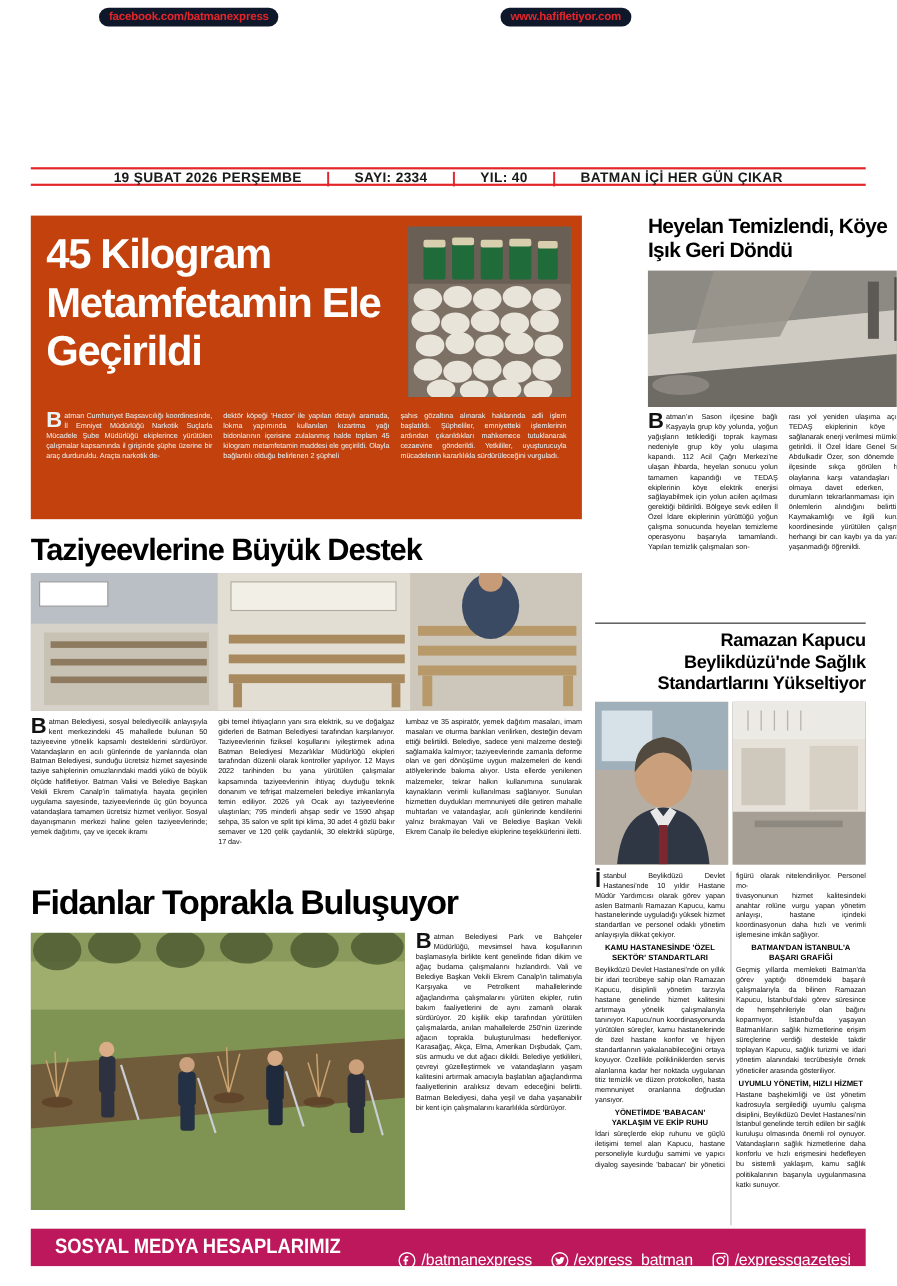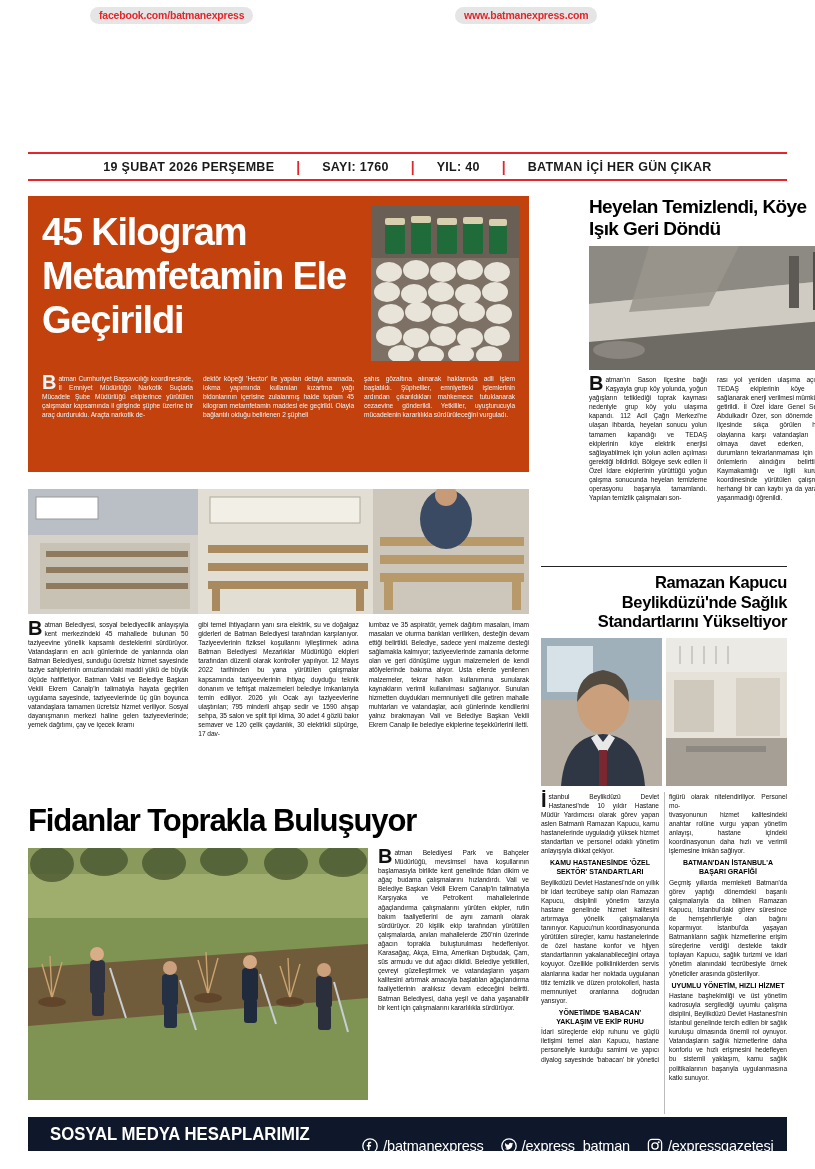--- a/index.html
+++ b/index.html
@@ -36,38 +36,38 @@
     font-size: 84px;
     letter-spacing: -3px;
     line-height: 101px;
     text-align: center;
     white-space: nowrap;
     transform: scaleX(1.02);
   }
 
   .url-pill {
     position: absolute;
-    background: #e5e5e5;
+    background: #0f172a;
     color: #e3262b;
     font-size: 10.5px;
     font-weight: bold;
     border-radius: 9px;
     padding: 2px 9px 2.5px 9px;
     white-space: nowrap;
     letter-spacing: -0.2px;
     z-index: 4;
   }
   .url-fb  { left: 90px;  top: 7px; }
   .url-web { left: 455px; top: 7px; }
 
   
   .infobar {
     position: absolute;
     left: 28px; top: 152px;
-    width: 759px; height: 29px;
+    width: 759px; height: 17px;
     background: #ffffff;
     border-top: 2.5px solid #e3262b;
     border-bottom: 2.5px solid #e3262b;
     display: flex;
     align-items: center;
     justify-content: center;
     gap: 0;
   }
   .infobar .seg {
     color: #1a1a1a;
@@ -242,21 +242,21 @@
     column-count: 2;
     column-gap: 10px;
     column-rule: 0.8px solid #bbb;
   }
 
   
   .footer {
     position: absolute;
     left: 28px; top: 1117px;
     width: 759px; height: 34px;
-    background: #0f172a;
+    background: #be185d;
     display: flex;
     align-items: center;
     padding-left: 22px;
     gap: 17px;
   }
   .footer-label {
     color: #ffffff;
     font-size: 19px;
     font-weight: bold;
     letter-spacing: 0px;
@@ -280,26 +280,26 @@
     justify-content: center;
   }
   .social .handle { letter-spacing: -0.2px; }
 </style>
 </head>
 <body>
 
 <div class="page">
 
   <div class="url-pill url-fb">facebook.com/batmanexpress</div>
-  <div class="url-pill url-web">www.batmanexpress.com</div>
+  <div class="url-pill url-web">www.hafifletiyor.com</div>
 
   <div class="infobar">
     <span class="seg">19  ŞUBAT  2026  PERŞEMBE</span>
     <span class="sep">|</span>
-    <span class="seg">SAYI: 1760</span>
+    <span class="seg">SAYI: 2334</span>
     <span class="sep">|</span>
     <span class="seg">YIL: 40</span>
     <span class="sep">|</span>
     <span class="seg">BATMAN İÇİ HER GÜN ÇIKAR</span>
   </div>
 
   <div class="lead-box">
     <div class="lead-title">45 Kilogram Metamfetamin Ele Geçirildi</div>
     <div class="lead-photo">
       <svg viewBox="0 0 148 155" width="148" height="155" preserveAspectRatio="none">
@@ -368,20 +368,21 @@
         <ellipse cx="30" cy="104" rx="26" ry="9" fill="#8a857e"></ellipse>
       </svg>
     </div>
     <div class="r1-body cols2">
       <p class="body-txt dropcap">Batman'ın Sason ilçesine bağlı Kaşyayla grup köy yolunda, yoğun yağışların tetiklediği toprak kayması nedeniyle grup köy yolu ulaşıma kapandı. 112 Acil Çağrı Merkezi'ne ulaşan ihbarda, heyelan sonucu yolun tamamen kapandığı ve TEDAŞ ekiplerinin köye elektrik enerjisi sağlayabilmek için yolun acilen açılması gerektiği bildirildi. Bölgeye sevk edilen İl Özel İdare ekiplerinin yürüttüğü yoğun çalışma sonucunda heyelan temizleme operasyonu başarıyla tamamlandı. Yapılan temizlik çalışmaları son-</p>
       <p class="body-txt">rası yol yeniden ulaşıma açıldı ve TEDAŞ ekiplerinin köye erişimi sağlanarak enerji verilmesi mümkün hale getirildi. İl Özel İdare Genel Sekreteri Abdulkadir Özer, son dönemde Sason ilçesinde sıkça görülen heyelan olaylarına karşı vatandaşları dikkatli olmaya davet ederken, benzer durumların tekrarlanmaması için gerekli önlemlerin alındığını belirtti.Sason Kaymakamlığı ve ilgili kurumların koordinesinde yürütülen çalışmalarda herhangi bir can kaybı ya da yaralanma yaşanmadığı öğrenildi.</p>
     </div>
   </div>
 
   <div class="taziye">
+    <div class="taziye-title">Taziyeevlerine Büyük Destek</div>
     <div class="taziye-photo">
       <svg viewBox="0 0 501 125" width="501" height="125" preserveAspectRatio="none">
         <rect width="501" height="125" fill="#cfc9bd"></rect>
         <rect x="0" y="0" width="170" height="125" fill="#d6d2c9"></rect>
         <rect x="0" y="0" width="170" height="46" fill="#b9bfc4"></rect>
         <rect x="8" y="8" width="62" height="22" fill="#ffffff" stroke="#999" stroke-width="1"></rect>
         <rect x="12" y="54" width="150" height="66" fill="#c8c2b4"></rect>
         <g fill="#8d7a5f">
           <rect x="18" y="62" width="142" height="6"></rect>
           <rect x="18" y="78" width="142" height="6"></rect>

